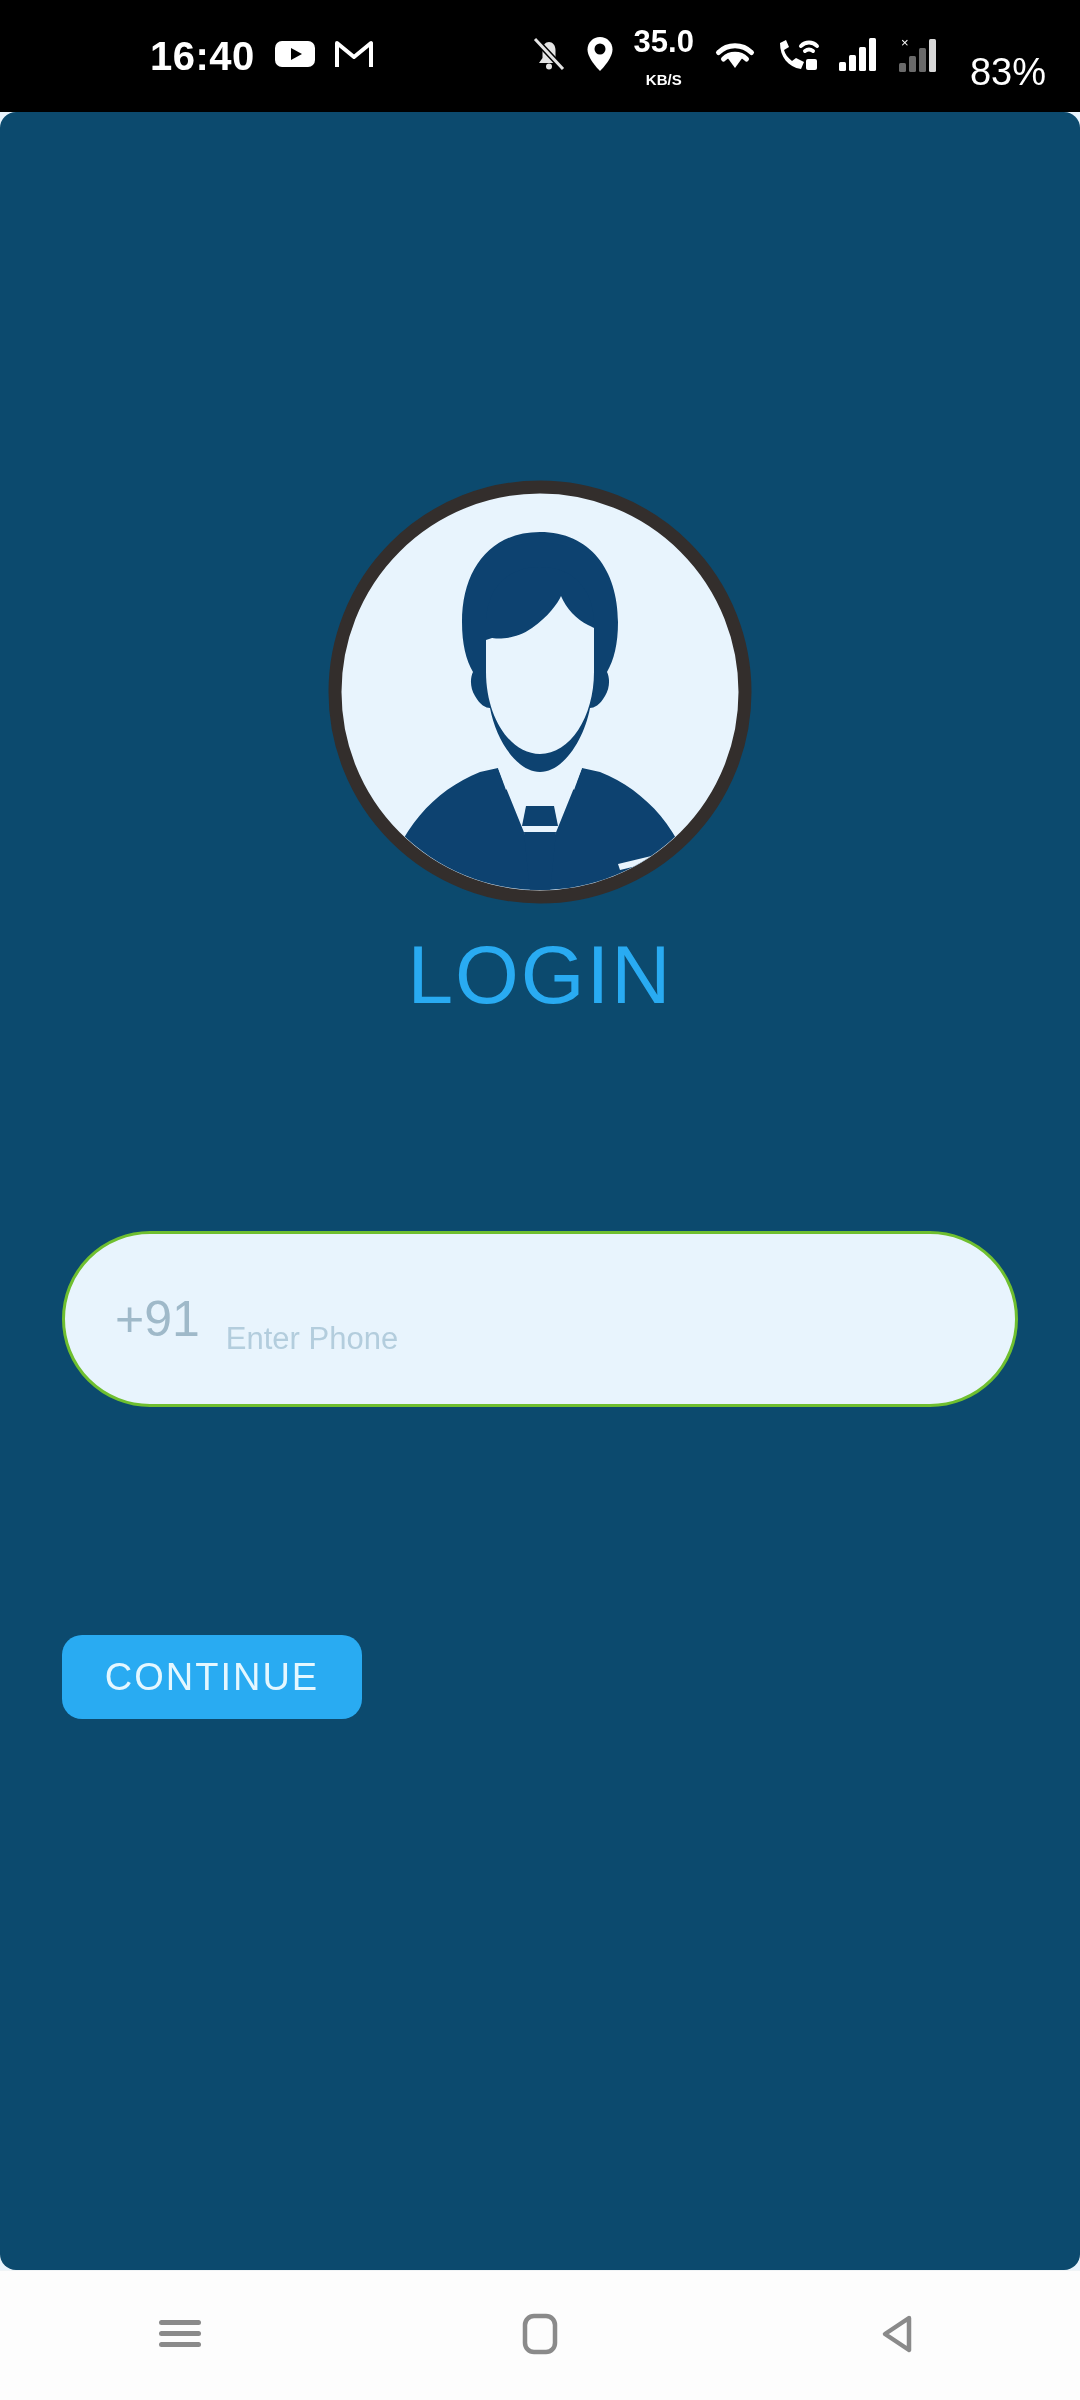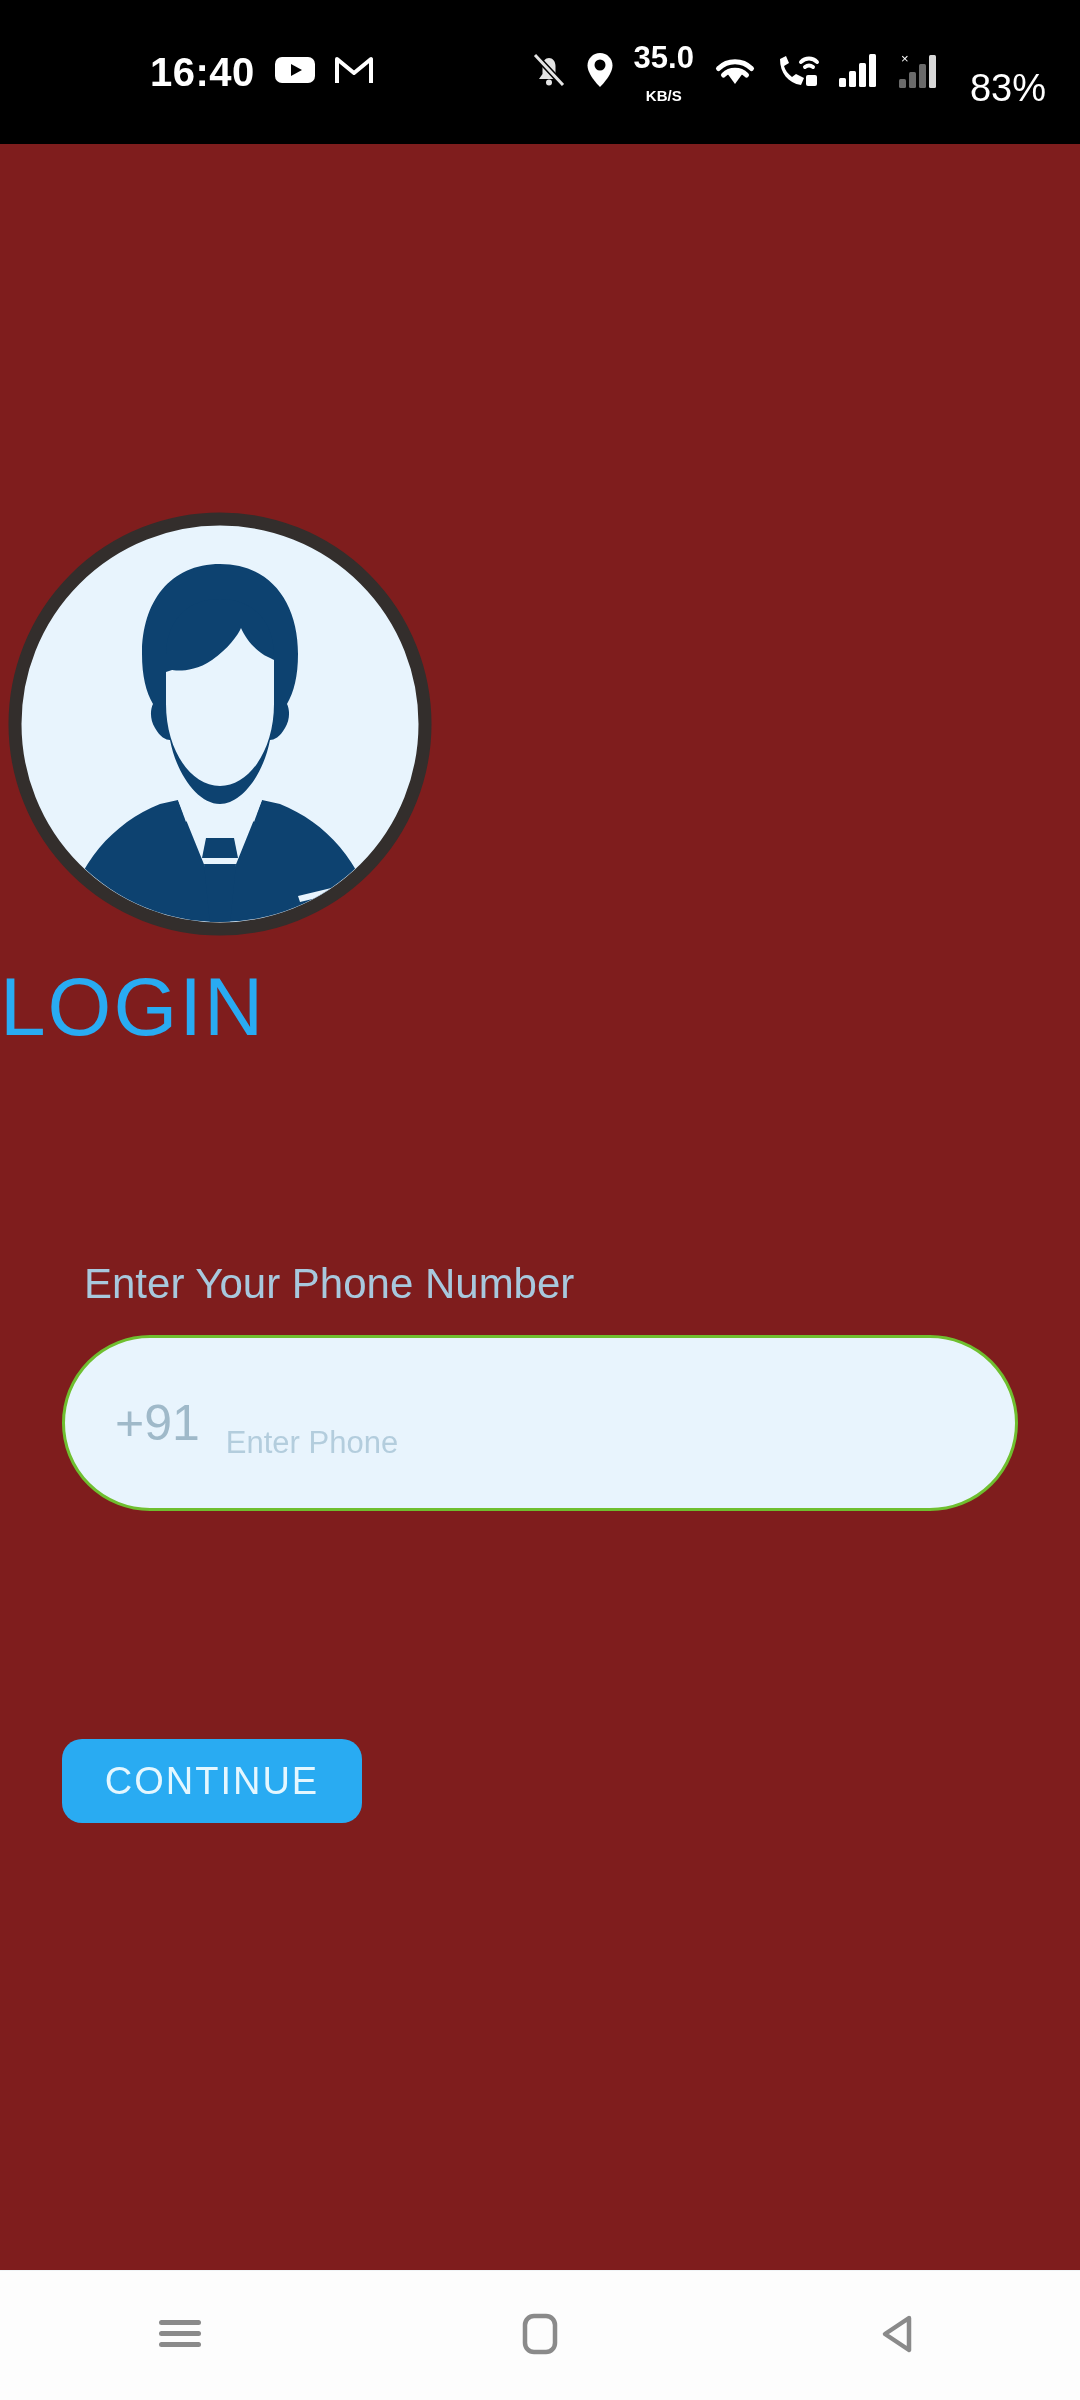--- a/index.html
+++ b/index.html
@@ -14,21 +14,21 @@
   #screen {
     position:relative;
     width:1080px; height:2400px;
     background:#e8f4fd;
     display:flex;
     flex-direction:column;
   }
 
   
   .status-bar {
-    height:144px;
+    height:112px;
     background:#000000;
     display:flex;
     align-items:center;
     justify-content:space-between;
     padding:0 34px 0 0;
     flex:0 0 auto;
   }
   .status-left {
     display:flex;
     align-items:center;
@@ -64,24 +64,25 @@
     margin-left:6px;
     line-height:1;
     margin-top:32px;
   }
   .ic { display:block; }
 
   
   .content {
     flex:1 1 auto;
     position:relative;
-    background:#7f1d1d;
+    background:#0c4a6e;
     display:flex;
     flex-direction:column;
-    align-items:flex-start;
+    align-items:center;
+    border-radius:16px;
   }
 
   .avatar-wrap {
     margin-top:360px;
     width:440px; height:440px;
     display:flex; align-items:center; justify-content:center;
   }
 
   .login-title {
     margin-top:22px;
@@ -312,21 +313,20 @@
 
           <path d="M298 392 L348 380 L350 386 L300 398 Z" fill="#e8f4fd"></path>
         </g>
       </svg>
     </div>
 
     <h1 class="login-title">LOGIN</h1>
 
     <div class="form-area">
 
-      <div class="field-label">Enter Your Phone Number</div>
 
       <div class="phone-input">
         <span class="cc-prefix">+91</span>
         <span class="phone-placeholder">Enter Phone</span>
       </div>
 
       <button class="continue-btn">CONTINUE</button>
     </div>
   </div>
 

